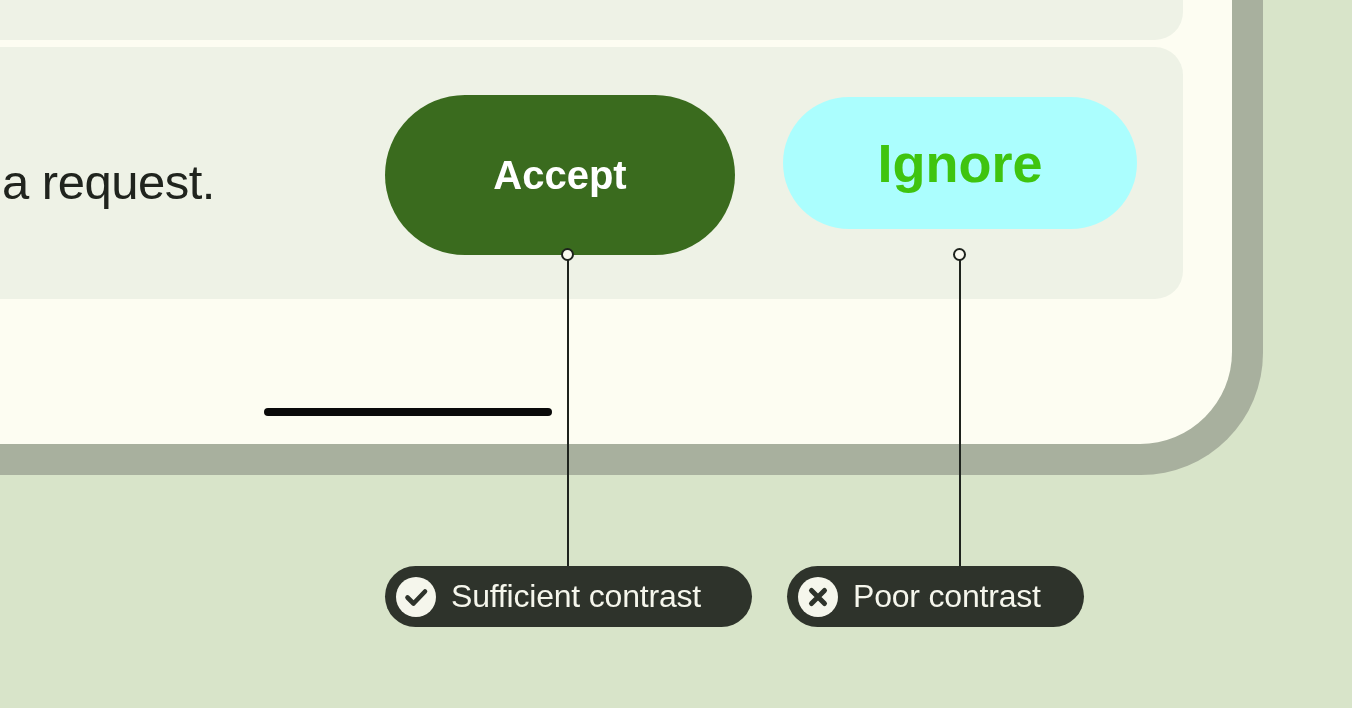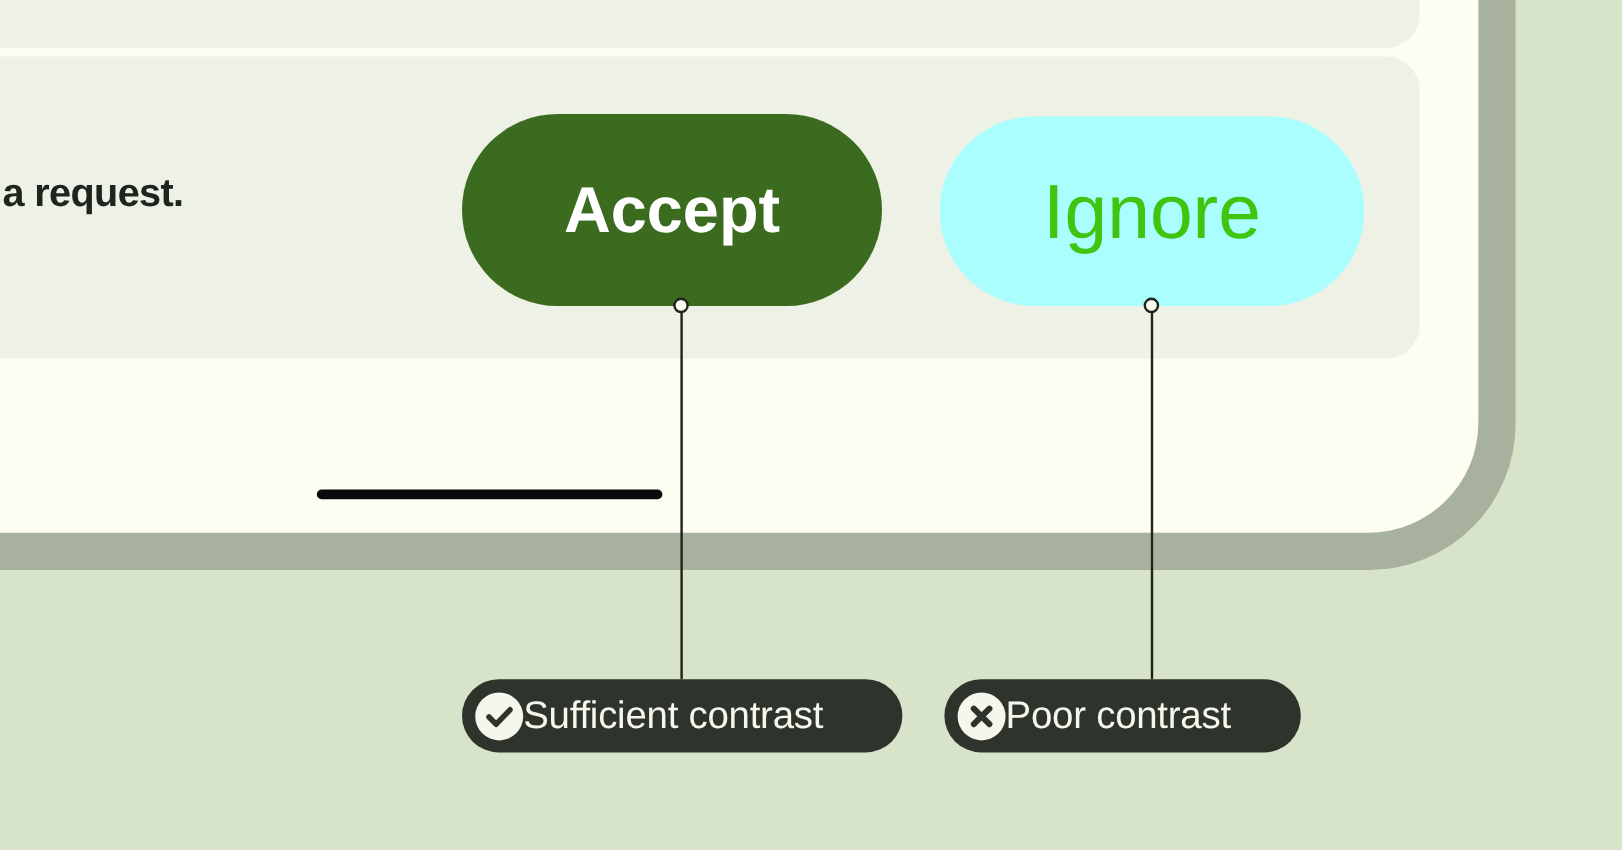--- a/index.html
+++ b/index.html
@@ -41,23 +41,23 @@
     top: -40px; height: 80px;
     border-radius: 0 0 28px 28px;
   }
   .panel-main {
     top: 47px; height: 252px;
     border-radius: 28px;
   }
 
   .request-text {
     position: absolute;
-    left: 2px; top: 144px;
-    font-size: 33px;
-    font-weight: 700;
+    left: 2px; top: 158px;
+    font-size: 49px;
+    font-weight: 400;
     letter-spacing: -0.5px;
     color: var(--heading-text, #20241E);
     white-space: nowrap;
     line-height: 1;
   }
 
   .pill-button {
     position: absolute;
     display: flex;
     align-items: center;
@@ -66,28 +66,28 @@
     border-radius: 80px;
     font-family: "Liberation Sans", sans-serif;
     line-height: 1;
     cursor: pointer;
   }
   .accept-button {
     left: 385px; top: 95px;
     width: 350px; height: 160px;
     background: var(--accept-bg, #3A6B1E);
     color: var(--accept-text, #FFFFFF);
-    font-size: 54px; font-weight: 700;
+    font-size: 40px; font-weight: 700;
   }
   .ignore-button {
     left: 783px; top: 97px;
-    width: 354px; height: 158px;
+    width: 354px; height: 132px;
     background: var(--ignore-bg, #ABFEFE);
     color: var(--ignore-text, #3FC40F);
-    font-size: 64px; font-weight: 400;
+    font-size: 54px; font-weight: 700;
   }
 
   .divider-line {
     position: absolute;
     left: 264px; top: 408px;
     width: 288px; height: 8px;
     border-radius: 4px;
     background: #0A0A0A;
   }
 
@@ -114,20 +114,21 @@
   .annotation {
     position: absolute;
     top: 566px;
     height: 61px;
     border-radius: 31px;
     background: var(--label-bg, #2E332B);
     display: flex;
     align-items: center;
     padding: 0 20px 0 11px;
     box-sizing: border-box;
+    gap: 15px;
   }
   .annotation-sufficient { left: 385px; width: 367px; }
   .annotation-poor { left: 787px; width: 297px; }
 
   .annotation .icon-circle {
     width: 40px; height: 40px;
     flex: 0 0 40px;
     border-radius: 50%;
     background: var(--label-text, #F5F6EC);
     display: flex;

